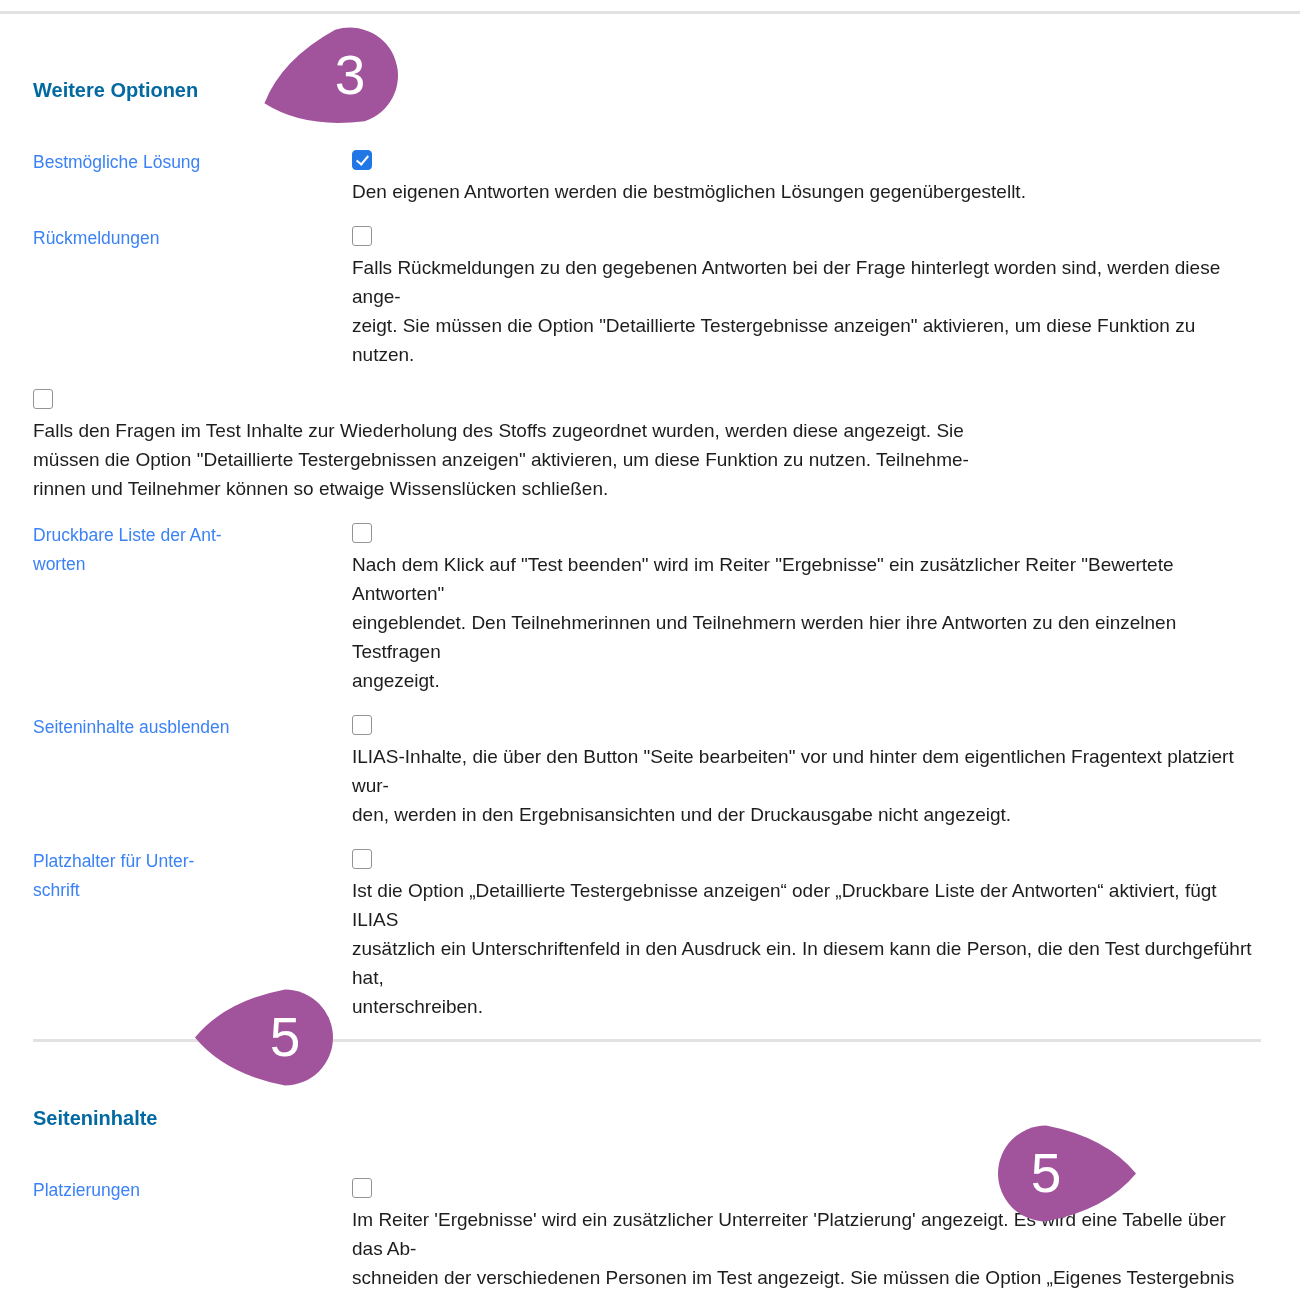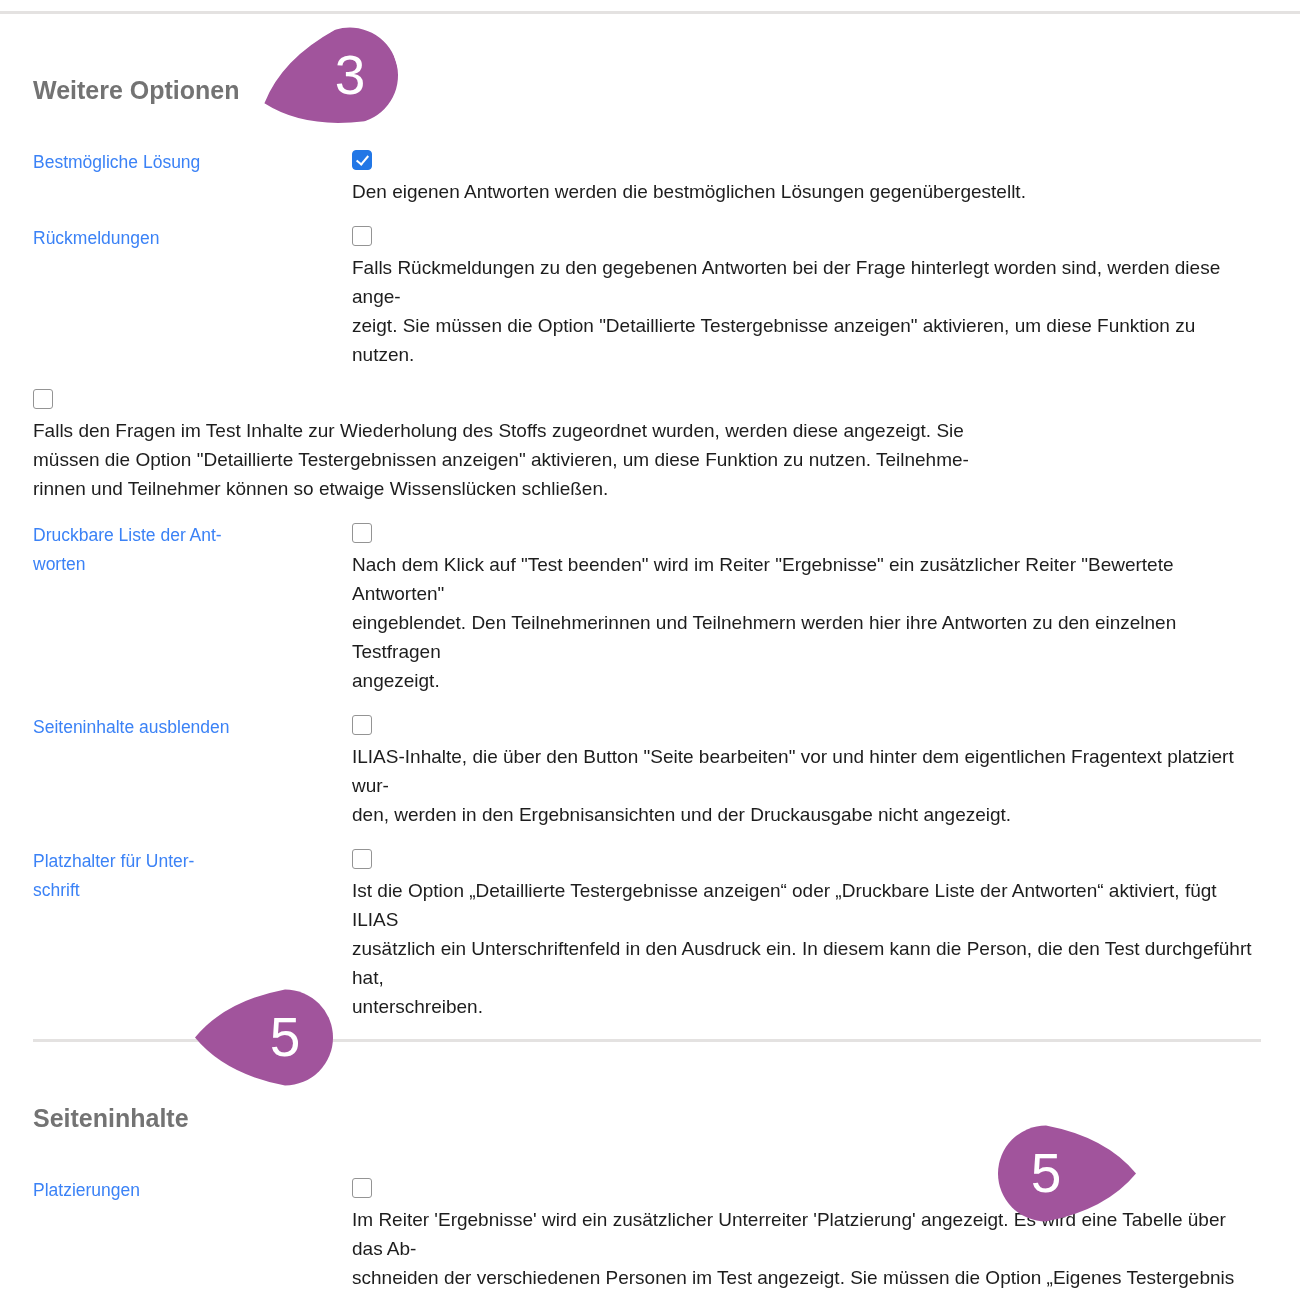--- a/index.html
+++ b/index.html
@@ -15,23 +15,23 @@
   .content{padding:0 39px 0 33px;}
 
   .divider{
     border:none;
     border-top:3px solid #e4e2e1;
     margin:11px 0 0 0;
   }
   .divider.second{margin-top:12px;}
 
   h2.section-title{
-    font-size:25px;
+    font-size:20px;
     font-weight:700;
-    color:#737373;
+    color:#0369a1;
     line-height:29px;
     margin:62px 0 43px 0;
   }
 
   .row{
     display:flex;
     align-items:flex-start;
     margin-bottom:18px;
   }
   .row-label{

